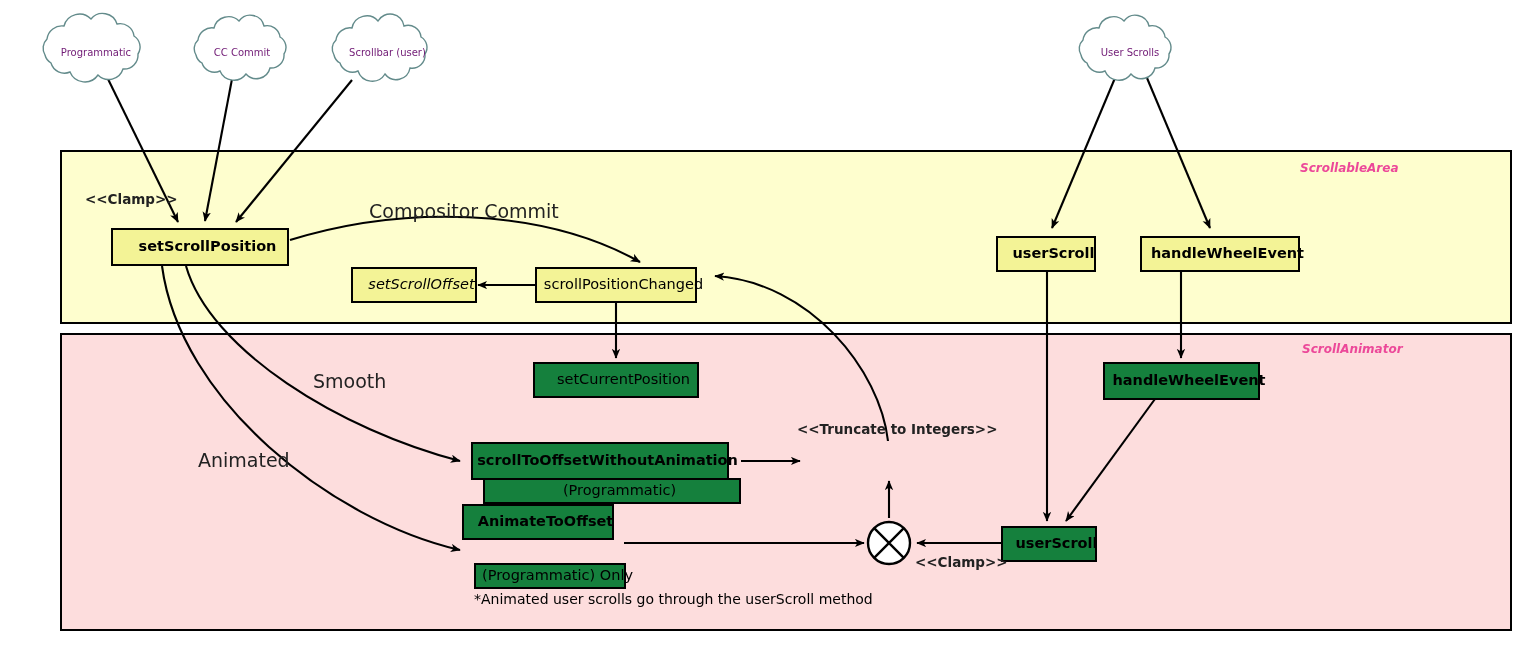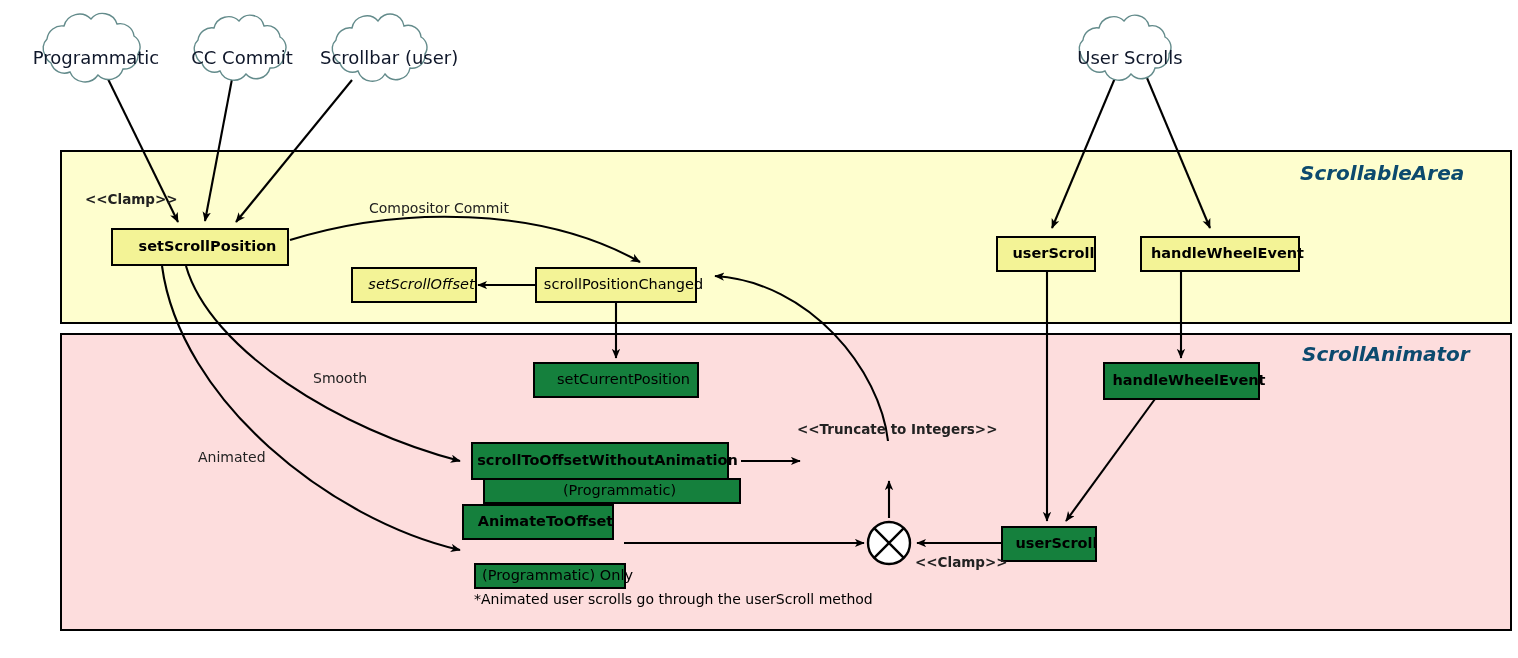--- a/index.html
+++ b/index.html
@@ -48,41 +48,41 @@
 
   .pkg {
     position: absolute;
     box-sizing: border-box;
     border: 2px solid #000000;
   }
   .pkg-title {
     position: absolute;
     font-weight: bold;
     font-style: italic;
-    font-size: 20px;
-    color: #0c4a6e;
+    font-size: 12px;
+    color: #ec4899;
     white-space: nowrap;
   }
   .elabel {
     position: absolute;
-    font-size: 14px;
+    font-size: 19px;
     color: #222222;
     white-space: nowrap;
   }
   .elabel.stereo { font-weight: bold; font-size: 13.5px; }
   .note-text {
     position: absolute;
     font-size: 14px;
     color: #000000;
     white-space: nowrap;
   }
   .cloud-label {
     position: absolute;
-    font-size: 18px;
-    color: #0f172a;
+    font-size: 10px;
+    color: #701a75;
     white-space: nowrap;
     text-align: center;
   }
 </style>
 </head>
 <body>
 
 <div id="stage">
 
   <div class="pkg" style="left:60px; top:150px; width:1452px; height:174px; background:#fefece;"></div>

